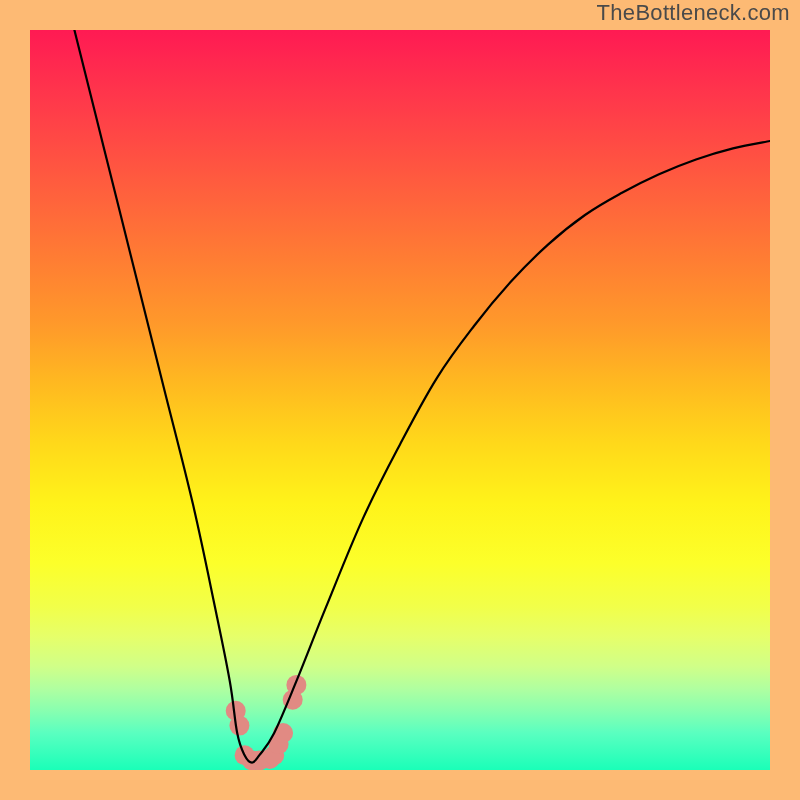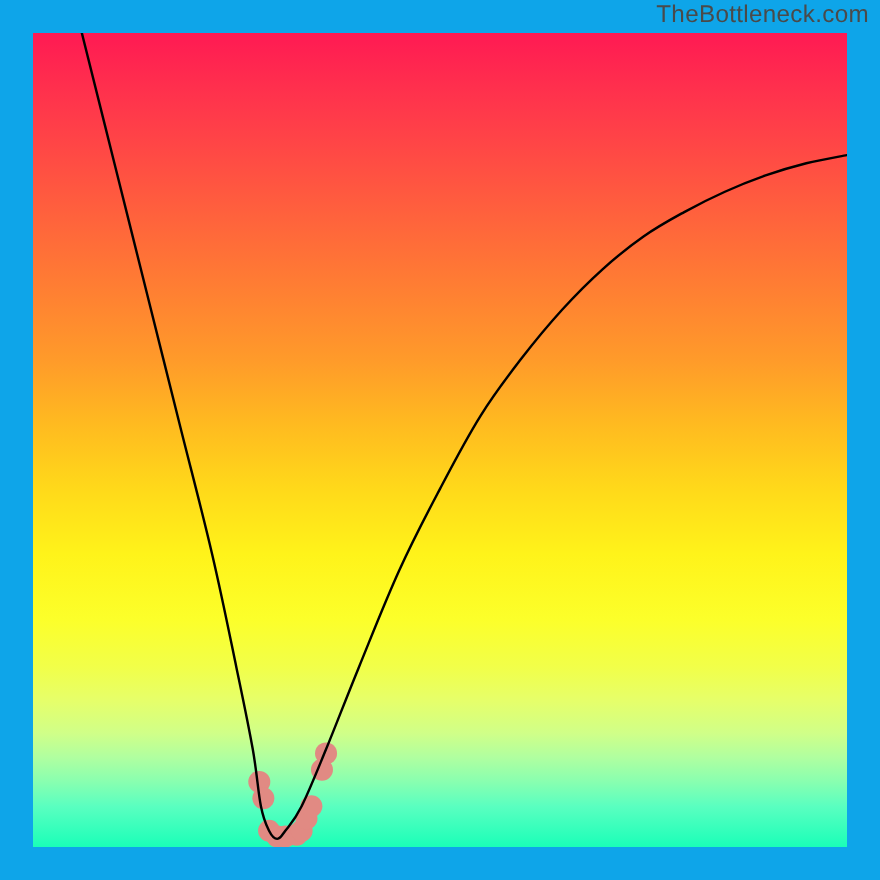--- a/index.html
+++ b/index.html
@@ -8,21 +8,21 @@
     width: 800px;
     height: 800px;
     overflow: hidden;
     background: #000;
     font-family: Arial, Helvetica, sans-serif;
   }
   .wrap {
     position: relative;
     width: 800px;
     height: 800px;
-    background: #0ea5e9;
+    background: #fdba74;
   }
   .plot {
     position: absolute;
     left: 30px;
     top: 30px;
     width: 740px;
     height: 740px;
     background: linear-gradient(
       to bottom,
       #ff1a53 0%,

